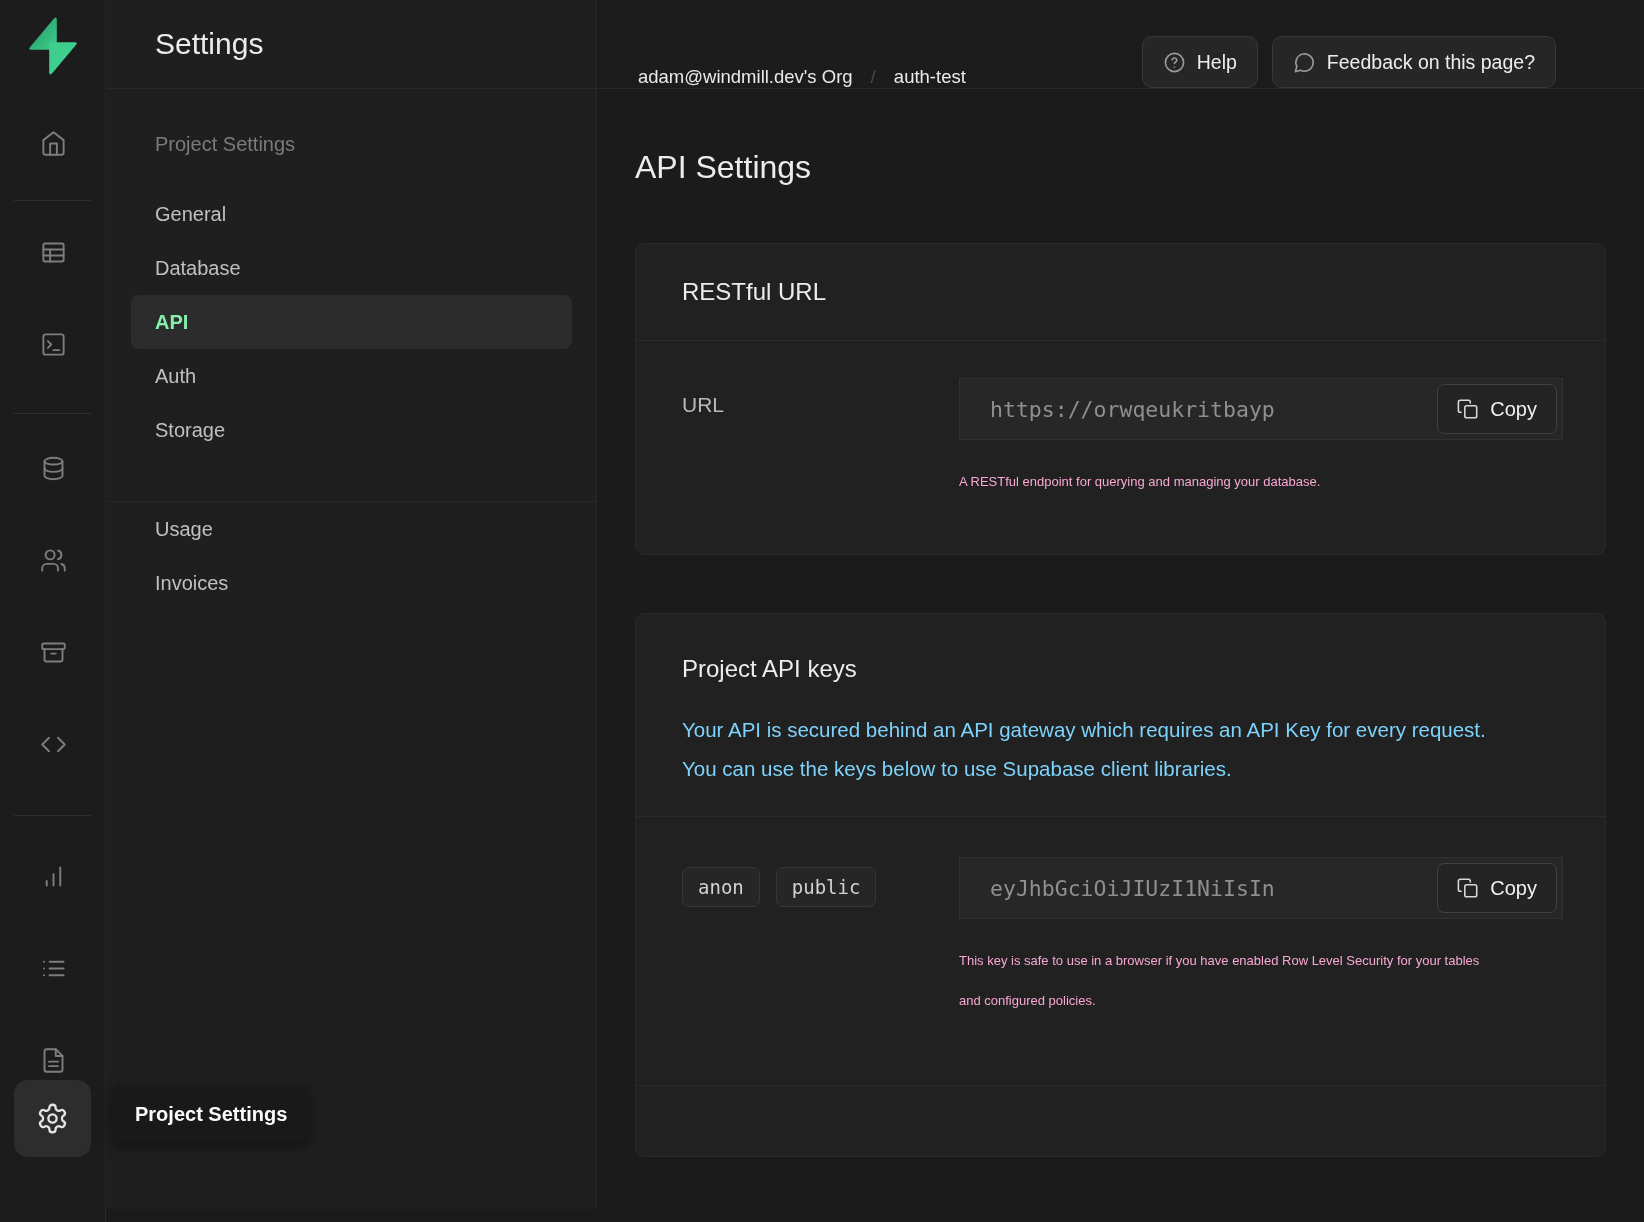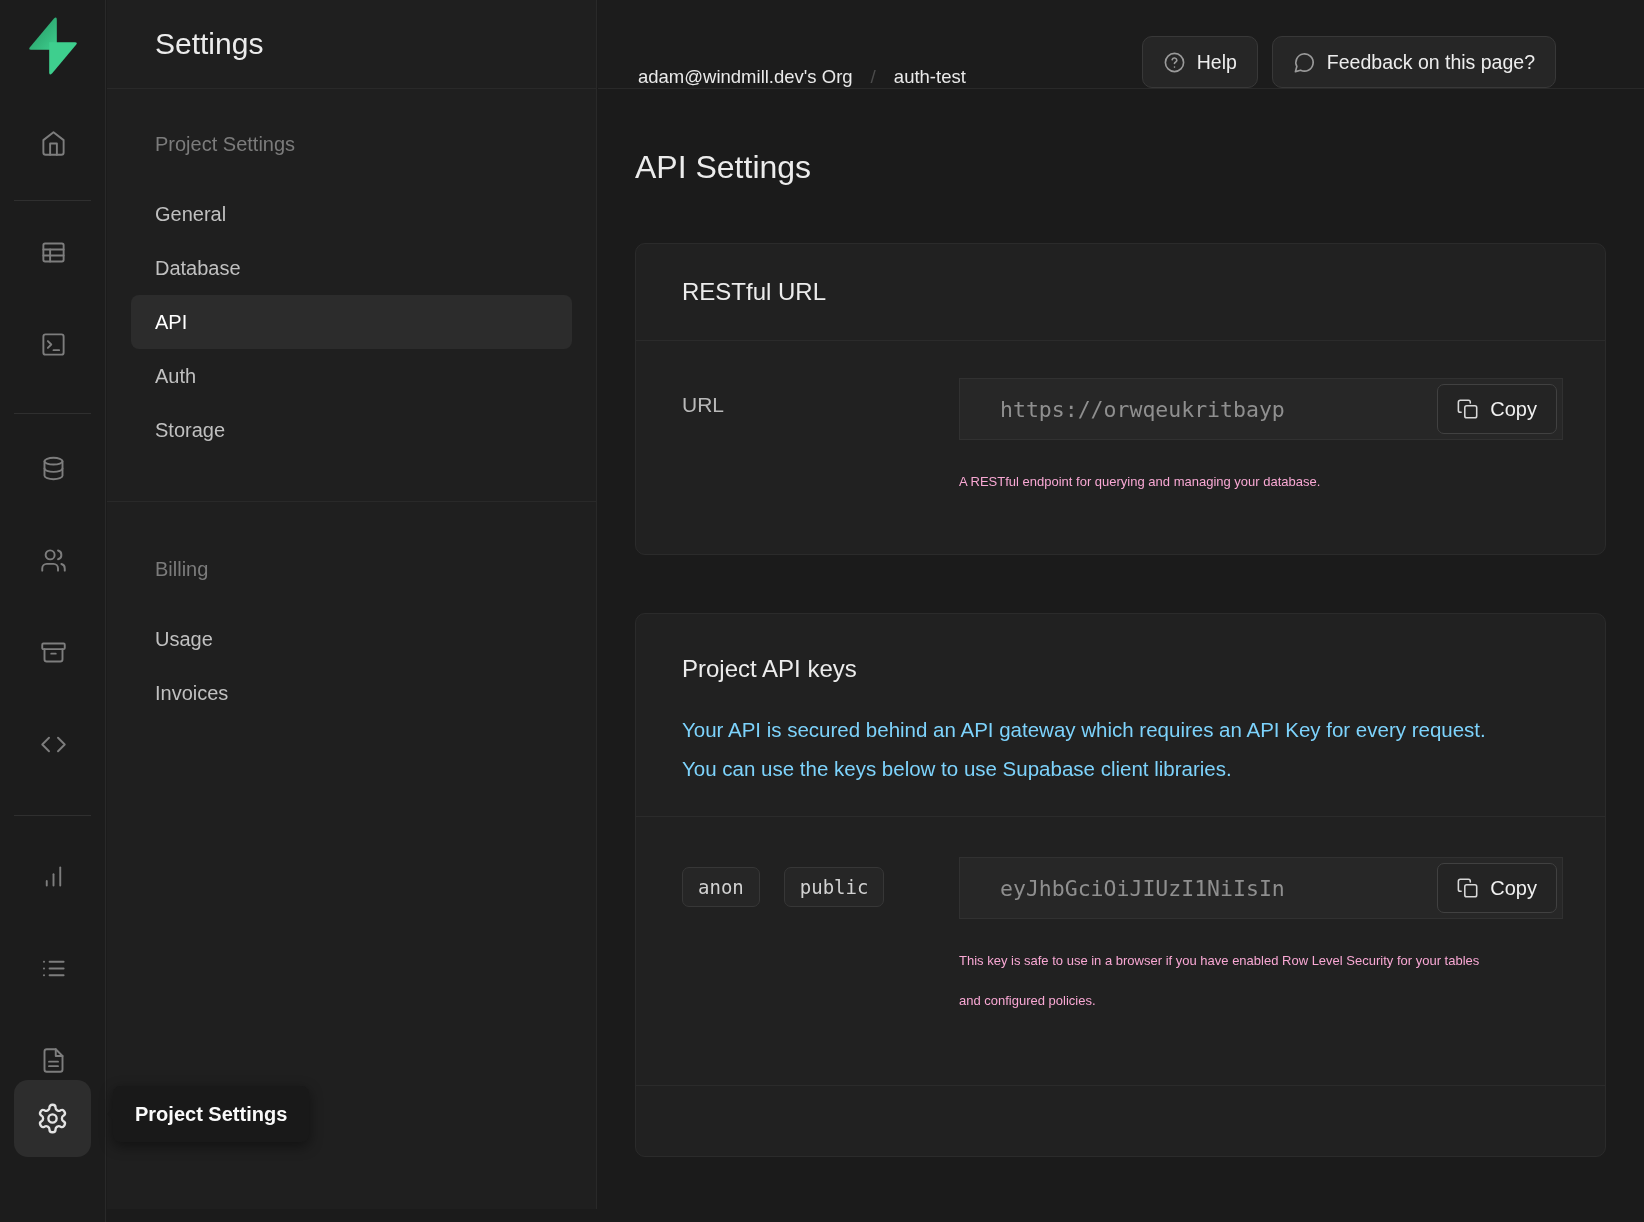--- a/index.html
+++ b/index.html
@@ -56,21 +56,21 @@
   .side-nav { padding-top:42px; }
   .group-label {
     padding-left:48px; margin-bottom:30px;
     font-size:20px; color:#7b7b7b; height:26px; line-height:26px;
   }
   .side-item {
     height:54px; line-height:54px; margin:0 24px; padding-left:24px;
     font-size:20px; color:#c0c0c0; border-radius:8px; cursor:pointer;
     white-space:nowrap;
   }
-  .side-item.selected { background:#2c2c2c; color:#ffffff; font-weight:400; }
+  .side-item.selected { background:#2c2c2c; color:#86efac; font-weight:700; }
   .side-divider { border-top:1px solid #292929; margin-top:44px; }
   .group-label.second { margin-top:54px; }
   
   .topbar {
     position:absolute; left:598px; top:0; width:1046px; height:89px;
     background:#1c1c1c; border-bottom:1px solid #292929;
     display:flex; align-items:flex-end; padding:0 88px 0 40px;
   }
   .crumbs { display:flex; align-items:center; gap:18px; font-size:18.5px; }
   .crumb { color:#eaeaea; cursor:pointer; }
@@ -96,30 +96,30 @@
   .card.url-card { margin-top:55px; }
   .card.keys-card { margin-top:58px; }
   .card-header { padding:30px 46px; border-bottom:1px solid #2b2b2b; }
   .card-title { font-size:24px; font-weight:400; color:#ececec; line-height:36px; }
   .keys-card .card-header { padding:38px 46px 28px; }
   .keys-card .card-title { line-height:34px; margin-bottom:24px; }
   .card-intro { font-size:20.5px; line-height:39px; color:#7dd3fc; max-width:805px; }
   .card-row { display:flex; padding:37px 46px 52px; }
   .keys-card .card-row { padding:40px 46px 0; }
   .row-label { width:277px; flex:0 0 277px; font-size:21px; color:#b9b9b9; padding-top:15px; }
-  .badge-col { width:277px; flex:0 0 277px; display:flex; gap:24px; align-items:flex-start; padding-top:10px; }
+  .badge-col { width:277px; flex:0 0 277px; display:flex; gap:16px; align-items:flex-start; padding-top:10px; }
   .badge {
     background:#262626; border:1px solid #373737; border-radius:7px;
     padding:8px 15px; font-family:"DejaVu Sans Mono", monospace;
     font-size:19px; color:#d2d2d2; white-space:nowrap;
   }
   .row-value { position:relative; width:604px; }
   .mono-input {
     width:604px; height:62px; background:#272727; border:1px solid #313131;
-    border-radius:0; display:flex; align-items:center; padding:0 40px;
+    border-radius:0; display:flex; align-items:center; padding:0 30px;
     font-family:"DejaVu Sans Mono", monospace; font-size:21.5px; color:#8f8f8f;
     white-space:nowrap; overflow:hidden; cursor:text;
   }
   .copy-btn {
     position:absolute; right:6px; top:6px; height:50px;
     background:#242424; border:1px solid #414141; border-radius:7px;
     display:flex; align-items:center; gap:11px; padding:0 19px;
     font-size:20px; font-weight:400; color:#f0f0f0; cursor:pointer;
     font-family:"Liberation Sans", sans-serif;
   }
@@ -248,21 +248,20 @@
 <aside class="sidebar">
   <div class="sidebar-head">Settings</div>
   <nav class="side-nav">
     <div class="group-label">Project Settings</div>
     <div class="side-item">General</div>
     <div class="side-item">Database</div>
     <div class="side-item selected">API</div>
     <div class="side-item">Auth</div>
     <div class="side-item">Storage</div>
     <div class="side-divider"></div>
-    <div class="group-label second">Billing</div>
     <div class="side-item">Usage</div>
     <div class="side-item">Invoices</div>
   </nav>
 </aside>
 
 <header class="topbar">
   <div class="crumbs">
     <span class="crumb">adam@windmill.dev's Org</span>
     <span class="crumb-sep">/</span>
     <span class="crumb">auth-test</span>

